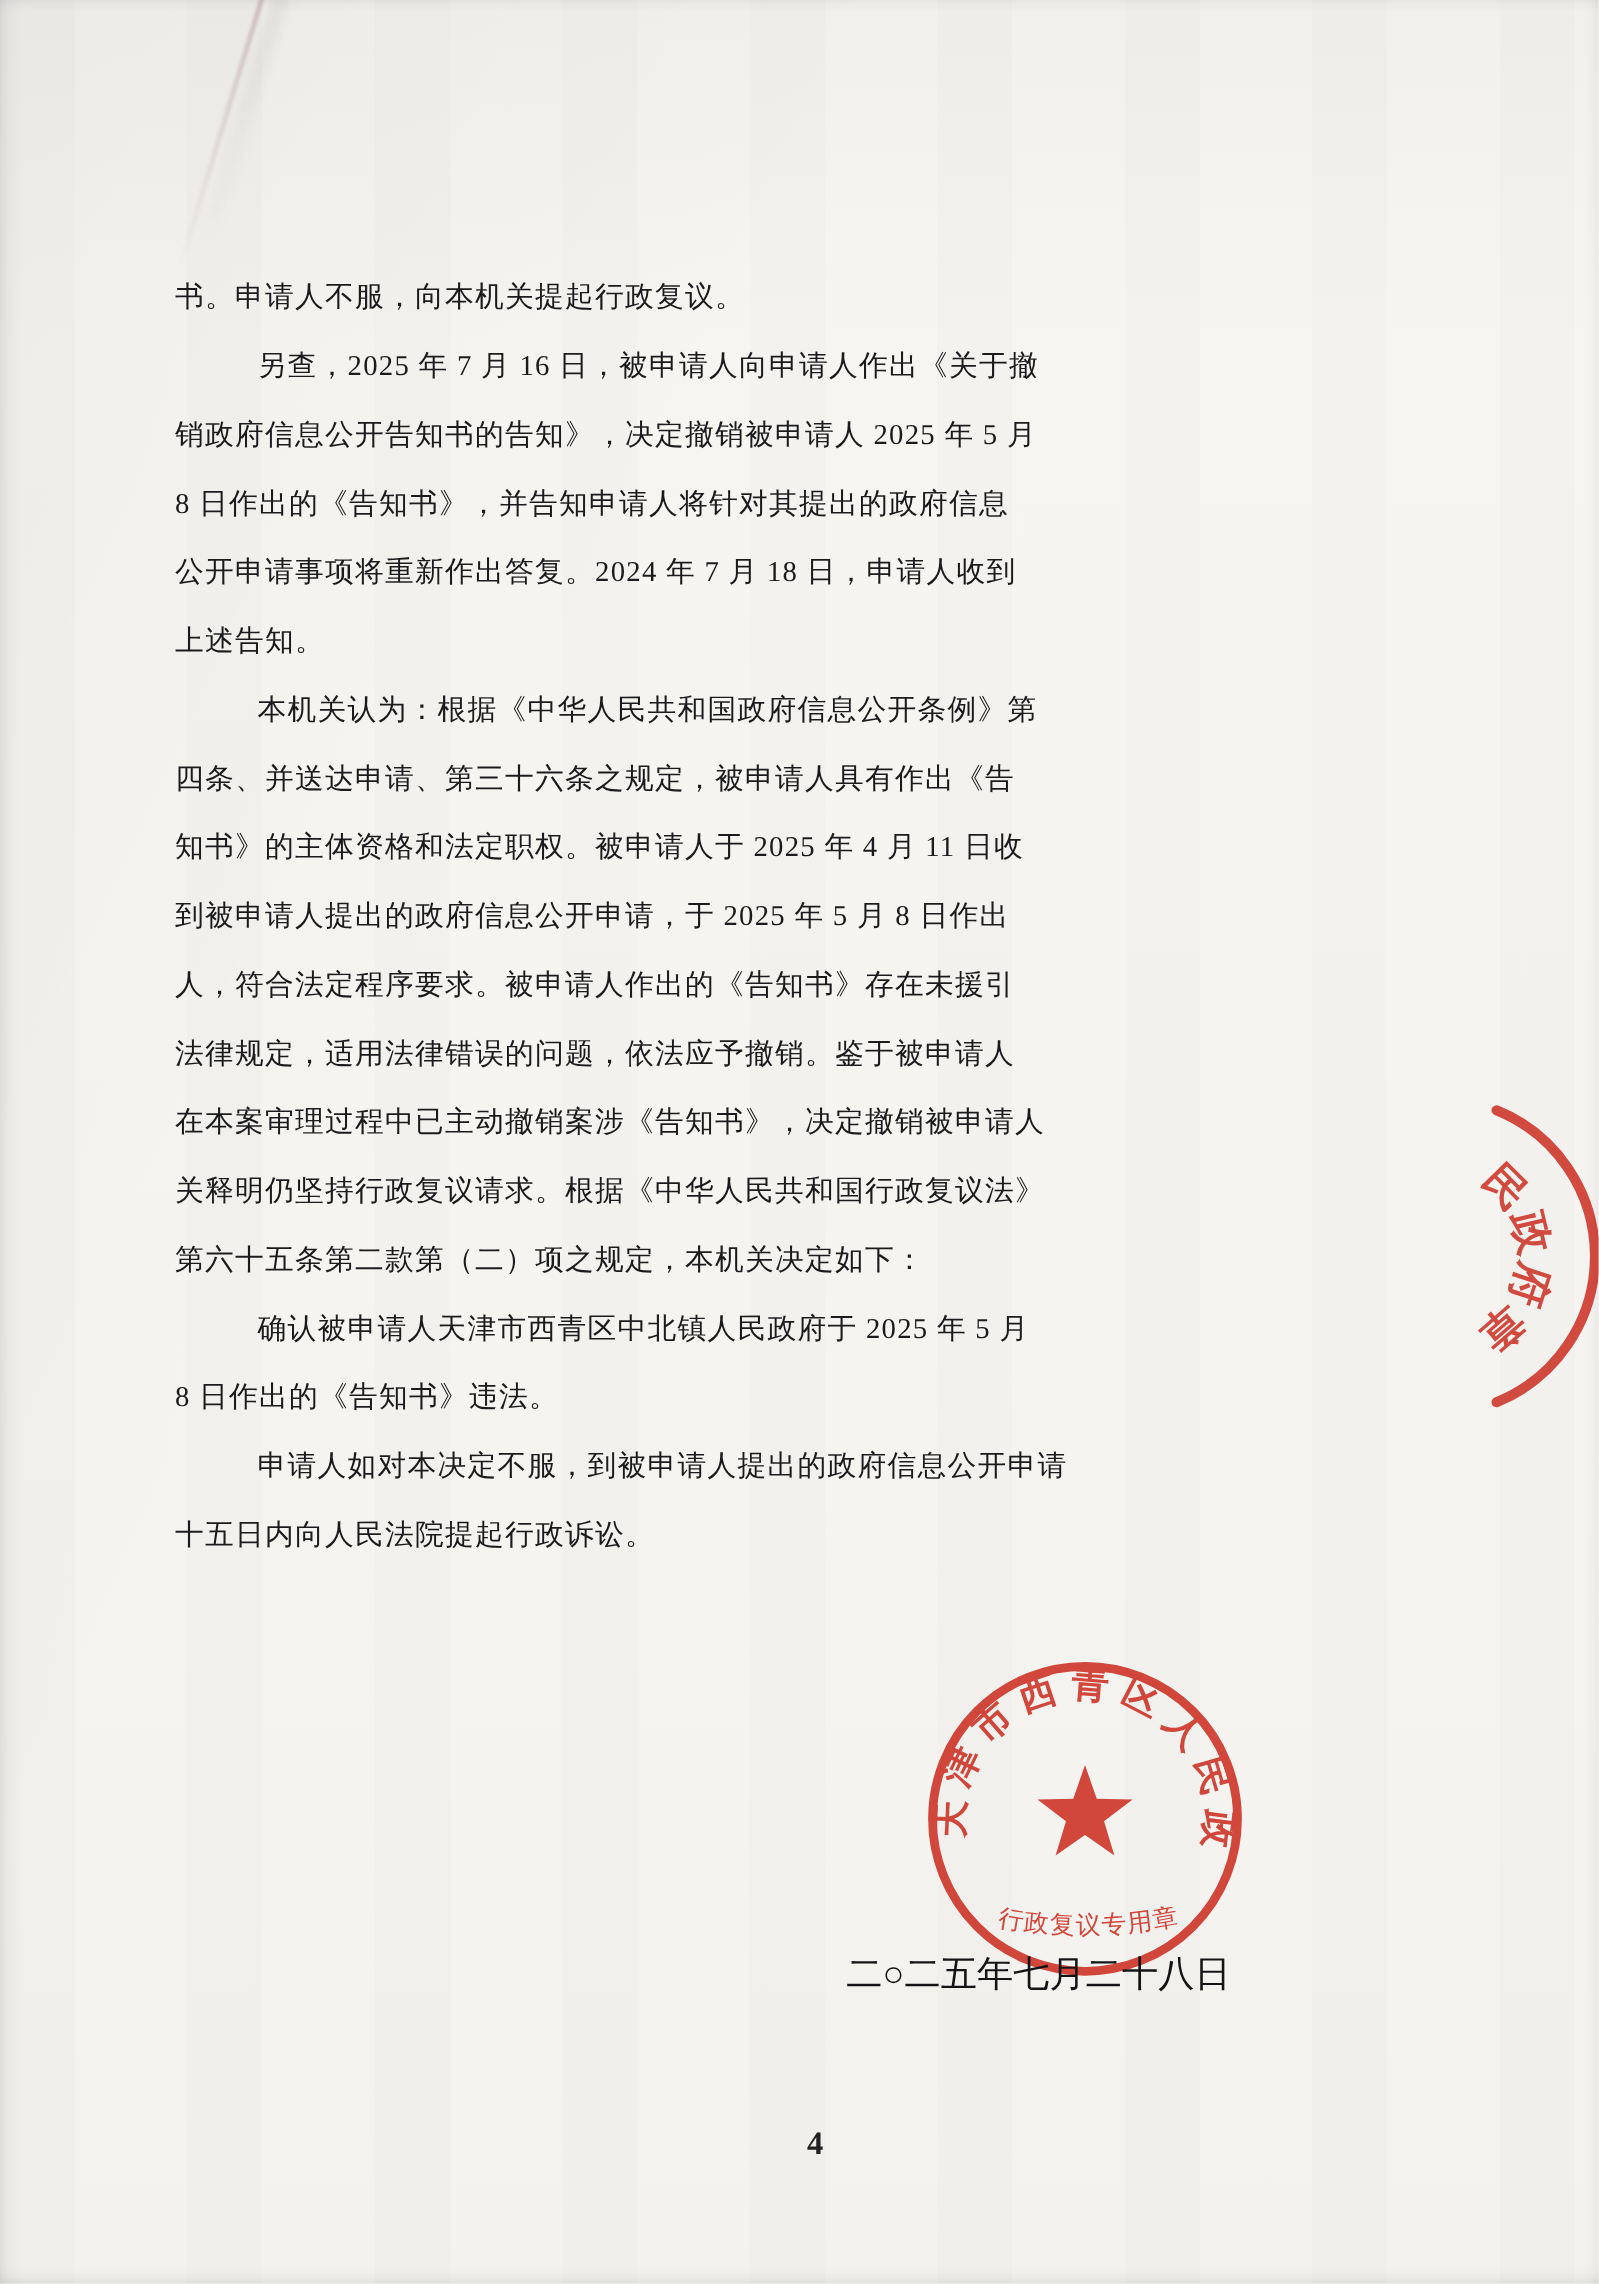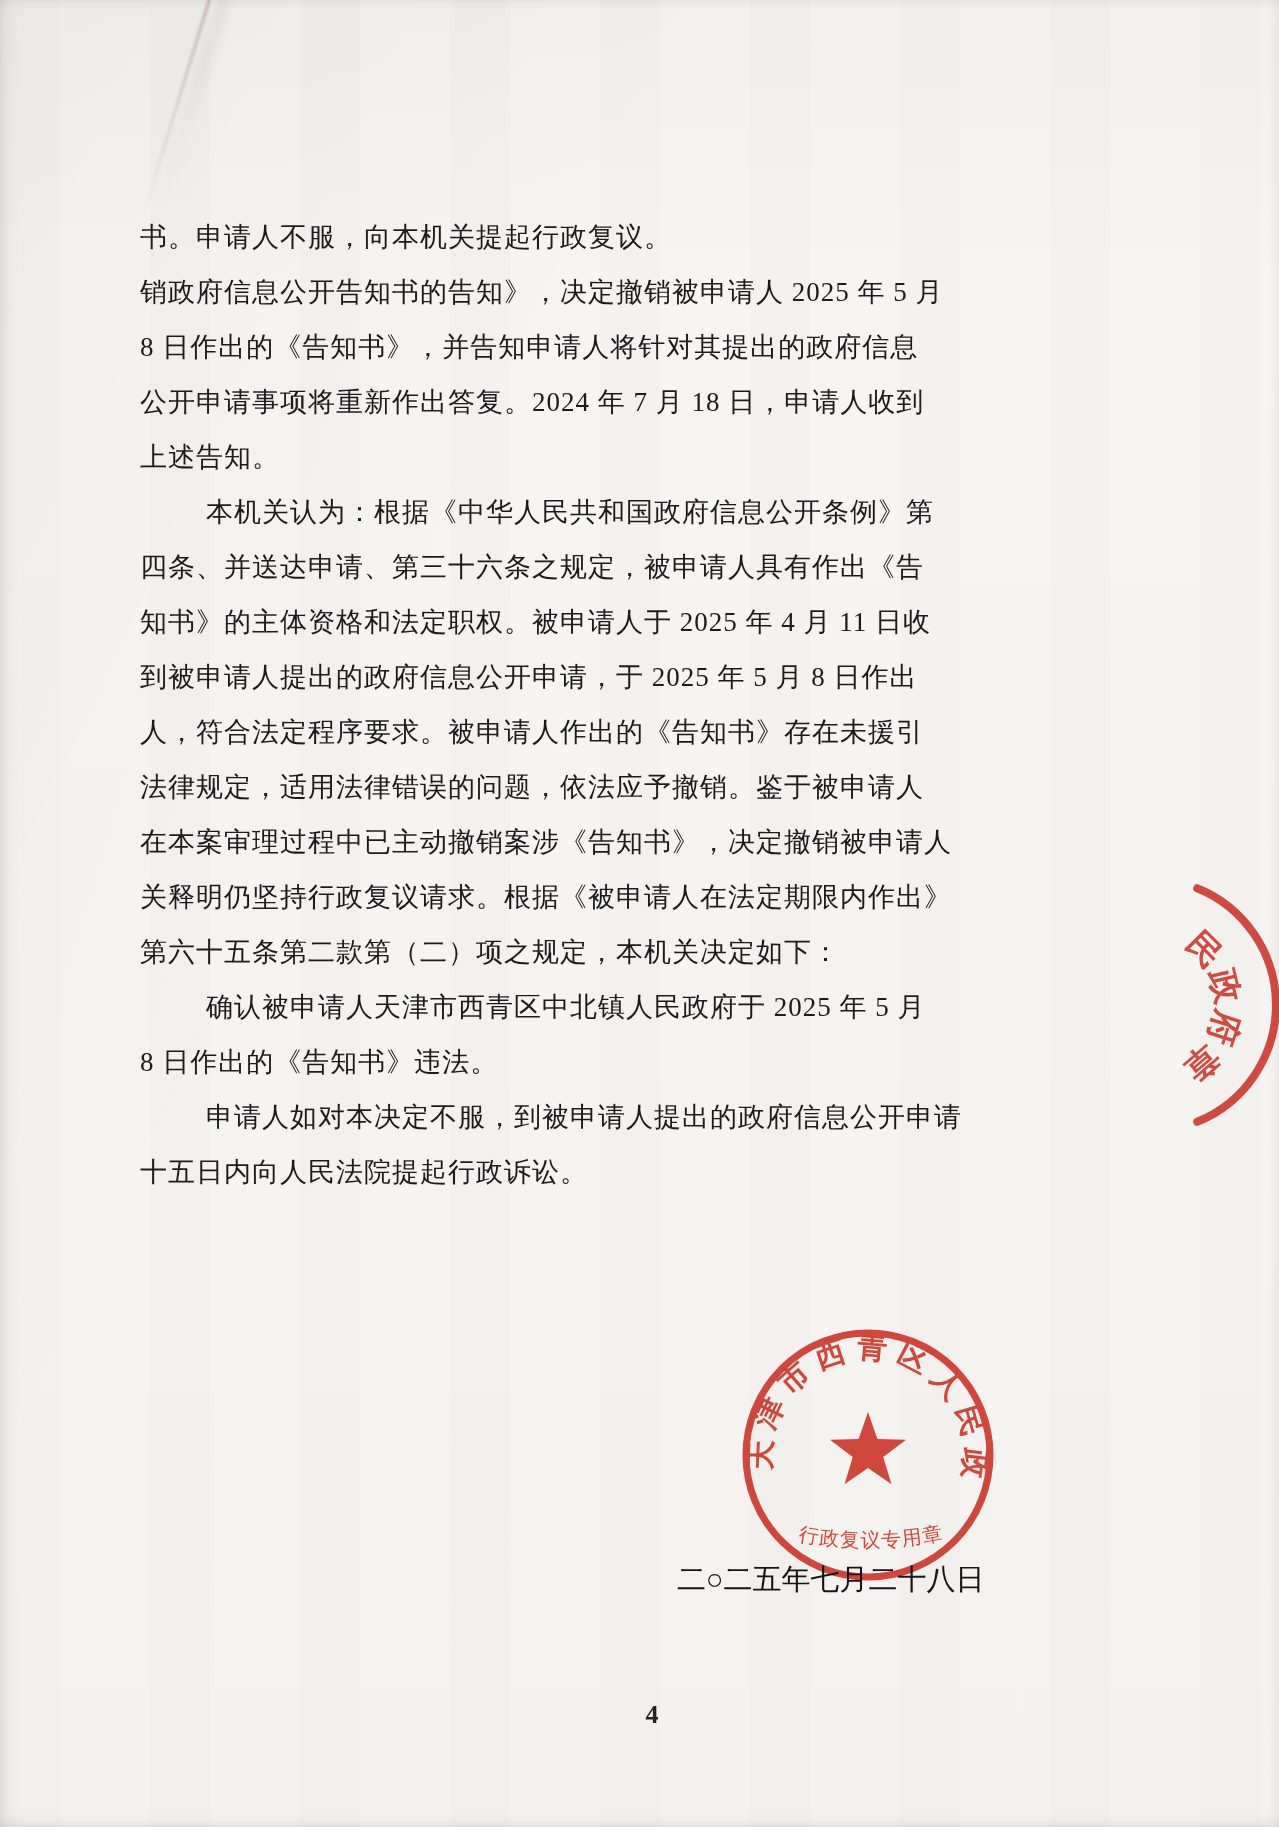--- a/index.html
+++ b/index.html
@@ -25,21 +25,21 @@
     transform:rotate(17deg);border-radius:4px;filter:blur(1.2px);
   }
   .crease2{
     position:absolute;left:188px;top:-10px;width:14px;height:210px;
     background:linear-gradient(180deg, rgba(120,110,110,.10), rgba(120,110,110,0));
     transform:rotate(17deg);filter:blur(4px);
   }
   .body-text{
     position:absolute;left:140px;top:210px;width:982px;
     color:#1b1b1d;
-    font-size:27px;line-height:55px;letter-spacing:1px;
+    font-size:23px;line-height:55px;letter-spacing:1px;
     z-index:2;
   }
   .body-text .line{white-space:nowrap;}
   .body-text .line.indent{padding-left:66px;}
   .date-line{
     position:absolute;left:677px;top:1560px;width:420px;
     color:#141416;font-size:29px;letter-spacing:0;
     white-space:nowrap;z-index:4;
   }
   .page-number{
@@ -62,32 +62,33 @@
 </head>
 <body>
 
 <div class="page">
 
   <div class="crease"></div>
   <div class="crease2"></div>
 
   <div class="body-text">
       <div class="line">书。申请人不服，向本机关提起行政复议。</div>
+      <div class="line indent">另查，2025 年 7 月 16 日，被申请人向申请人作出《关于撤</div>
       <div class="line">销政府信息公开告知书的告知》，决定撤销被申请人 2025 年 5 月</div>
       <div class="line">8 日作出的《告知书》，并告知申请人将针对其提出的政府信息</div>
       <div class="line">公开申请事项将重新作出答复。2024 年 7 月 18 日，申请人收到</div>
       <div class="line">上述告知。</div>
       <div class="line indent">本机关认为：根据《中华人民共和国政府信息公开条例》第</div>
       <div class="line">四条、并送达申请、第三十六条之规定，被申请人具有作出《告</div>
       <div class="line">知书》的主体资格和法定职权。被申请人于 2025 年 4 月 11 日收</div>
       <div class="line">到被申请人提出的政府信息公开申请，于 2025 年 5 月 8 日作出</div>
       <div class="line">人，符合法定程序要求。被申请人作出的《告知书》存在未援引</div>
       <div class="line">法律规定，适用法律错误的问题，依法应予撤销。鉴于被申请人</div>
       <div class="line">在本案审理过程中已主动撤销案涉《告知书》，决定撤销被申请人</div>
-      <div class="line">关释明仍坚持行政复议请求。根据《被申请人在法定期限内作出》</div>
+      <div class="line">关释明仍坚持行政复议请求。根据《中华人民共和国行政复议法》</div>
       <div class="line">第六十五条第二款第（二）项之规定，本机关决定如下：</div>
       <div class="line indent">确认被申请人天津市西青区中北镇人民政府于 2025 年 5 月</div>
       <div class="line">8 日作出的《告知书》违法。</div>
       <div class="line indent">申请人如对本决定不服，到被申请人提出的政府信息公开申请</div>
       <div class="line">十五日内向人民法院提起行政诉讼。</div>
     </div>
 
   <div class="date-line">二○二五年七月二十八日</div>
 
   <svg class="seal" viewBox="0 0 260 260" xmlns="http://www.w3.org/2000/svg">

